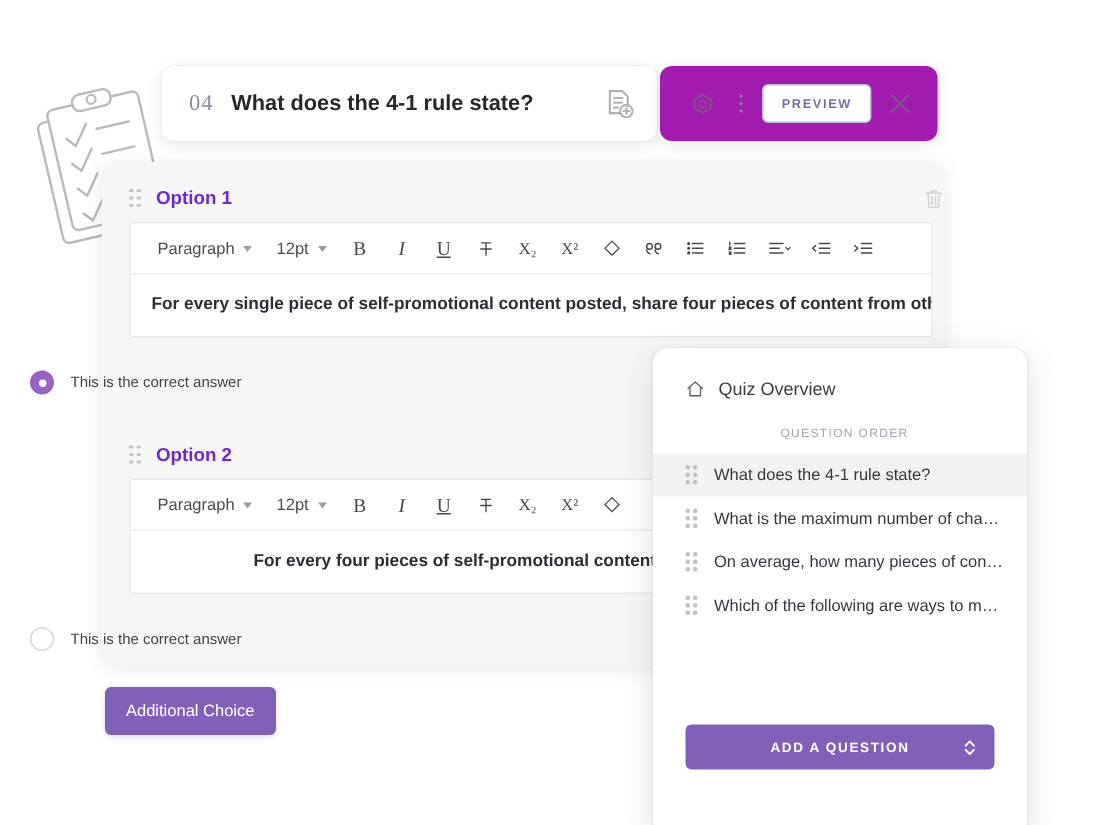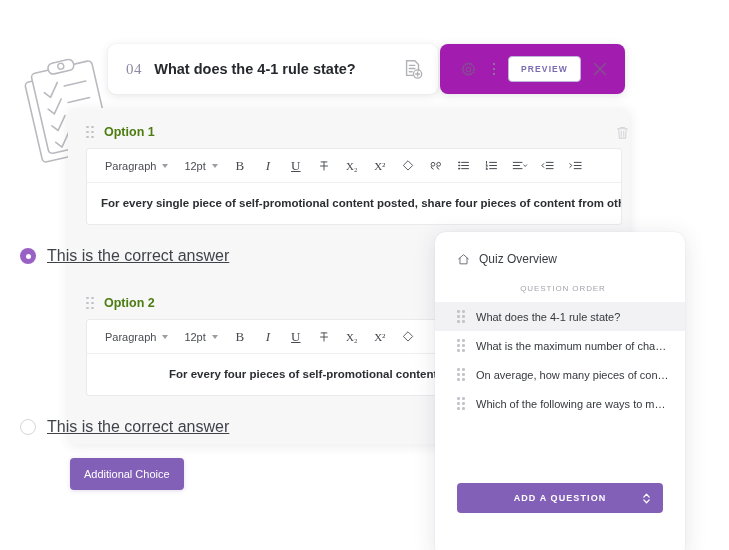--- a/index.html
+++ b/index.html
@@ -66,21 +66,21 @@
 
   .opt-head{
     position:absolute;display:flex;align-items:center;gap:9px;
     left:18px;right:16px;height:22px;
   }
   .drag-dots{
     width:9px;height:13px;display:grid;grid-template-columns:3px 3px;
     grid-template-rows:repeat(3,3px);gap:2px;flex:0 0 auto;
   }
   .drag-dots i{width:2.5px;height:2.5px;border-radius:50%;background:#c3c4ca;display:block;}
-  .opt-label{font-size:12.5px;font-weight:bold;color:#4d7c0f;flex:1;}
+  .opt-label{font-size:12.5px;font-weight:bold;color:#6d28d9;flex:1;}
   .trash{width:15px;height:15px;opacity:.32;}
 
   .editor{
     position:absolute;background:#fff;border:1px solid #eaeaec;border-radius:3px;
     box-sizing:border-box;
     text-align:center;
   }
   .etoolbar{
     height:33px;display:flex;align-items:center;padding:0 10px;
     border-bottom:1px solid #eeeef0;gap:0;overflow:hidden;
@@ -103,21 +103,21 @@
 
   .answer-row{
     position:absolute;display:flex;align-items:center;gap:11px;left:20px;
   }
   .radio{
     width:16px;height:16px;border-radius:50%;flex:0 0 auto;box-sizing:border-box;
   }
   .radio.on{background:#9a61c4;display:flex;align-items:center;justify-content:center;}
   .radio.on::after{content:"";width:5px;height:5px;border-radius:50%;background:#fff;}
   .radio.off{background:#fff;border:1.5px solid #d6d7db;}
-  .answer-txt{font-size:16px;color:#40434a;text-decoration:underline;}
+  .answer-txt{font-size:10px;color:#40434a;}
 
   .additional-btn{
     position:absolute;left:70px;top:458px;
     background:#8360b8;color:#fff;border-radius:4px;
     font-size:11px;padding:10px 14px;box-sizing:border-box;
     box-shadow:0 1px 4px rgba(100,80,150,.2);
   }
 
   
   .overview{

